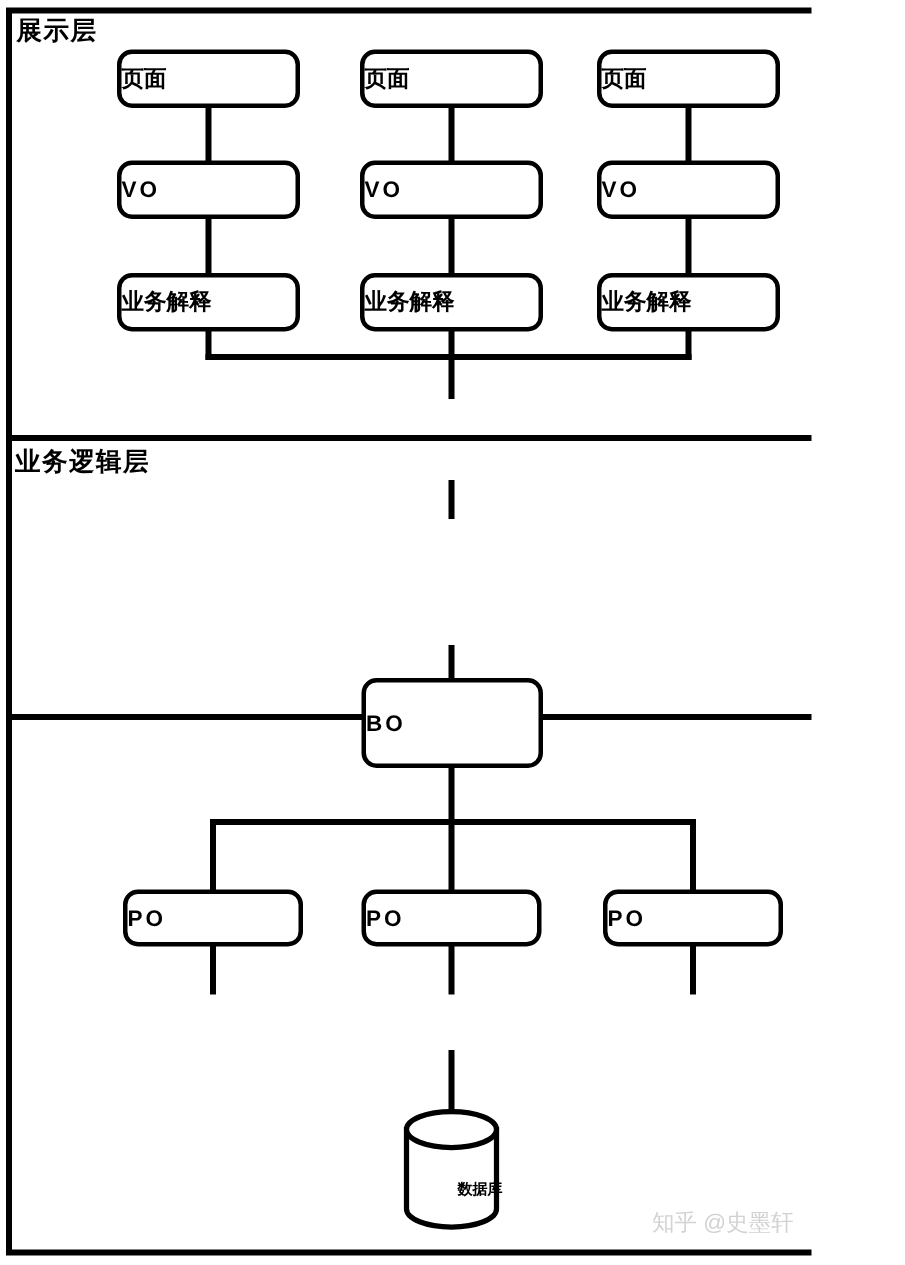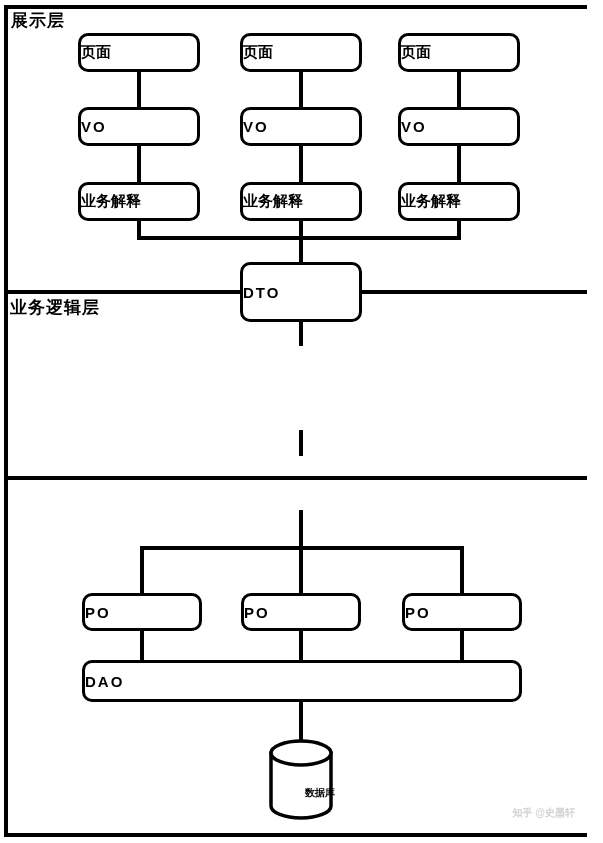--- a/index.html
+++ b/index.html
@@ -8,21 +8,20 @@
     background: #ffffff;
   }
   .canvas {
     position: relative;
     width: 541px;
     height: 843px;
     background: #ffffff;
     overflow: hidden;
     font-family: "Liberation Sans", "DejaVu Sans", sans-serif;
     color: #000000;
-    padding-left: 46px;
   }
   .frame {
     position: absolute;
     left: 4px;
     top: 5px;
     width: 594px;
     height: 832px;
     border: 4px solid #000000;
     box-sizing: border-box;
     z-index: 0;
@@ -70,25 +69,24 @@
     text-align: right;
     font-size: 10px;
     font-weight: 600;
     z-index: 3;
     white-space: nowrap;
   }
   .watermark {
     position: absolute;
     right: 12px;
     top: 806px;
-    font-size: 10px;
+    font-size: 15px;
     color: #d2d2d2;
     z-index: 4;
     white-space: nowrap;
-    font-weight: bold;
   }
 </style>
 </head>
 <body>
 
 <div class="canvas">
 
   <div class="frame"></div>
 
   <div class="ln" style="left:4px; top:290px; width:594px; height:4px;"></div>
@@ -145,37 +143,34 @@
   <div class="node" style="left:78px;  top:182px; width:122px; height:39px;">
       <span>业务解释</span>
     </div>
   <div class="node" style="left:240px; top:182px; width:122px; height:39px;">
       <span>业务解释</span>
     </div>
   <div class="node" style="left:398px; top:182px; width:122px; height:39px;">
       <span>业务解释</span>
     </div>
 
-  <div class="node" style="left:240px; top:262px; width:122px; height:60px;">
-      <span class="acr">DTO</span>
+  <div class="node" style="left:241px; top:452px; width:121px; height:60px;">
+      <span class="acr">BO</span>
     </div>
 
   <div class="node" style="left:82px;  top:593px; width:120px; height:38px;">
       <span class="acr">PO</span>
     </div>
   <div class="node" style="left:241px; top:593px; width:120px; height:38px;">
       <span class="acr">PO</span>
     </div>
   <div class="node" style="left:402px; top:593px; width:120px; height:38px;">
       <span class="acr">PO</span>
     </div>
 
-  <div class="node" style="left:82px; top:660px; width:440px; height:42px;">
-      <span class="acr">DAO</span>
-    </div>
 
   <svg class="cyl" width="68" height="90" viewBox="0 0 68 90">
     <path d="M 4 14 L 4 67 A 30 12 0 0 0 64 67 L 64 14 Z" fill="#ffffff" stroke="#000000" stroke-width="3.5"></path>
     <ellipse cx="34" cy="14" rx="30" ry="12" fill="#ffffff" stroke="#000000" stroke-width="3.5"></ellipse>
   </svg>
   <div class="cyl-label">数据库</div>
 
   <div class="watermark">知乎 @史墨轩</div>
 
 </div>

